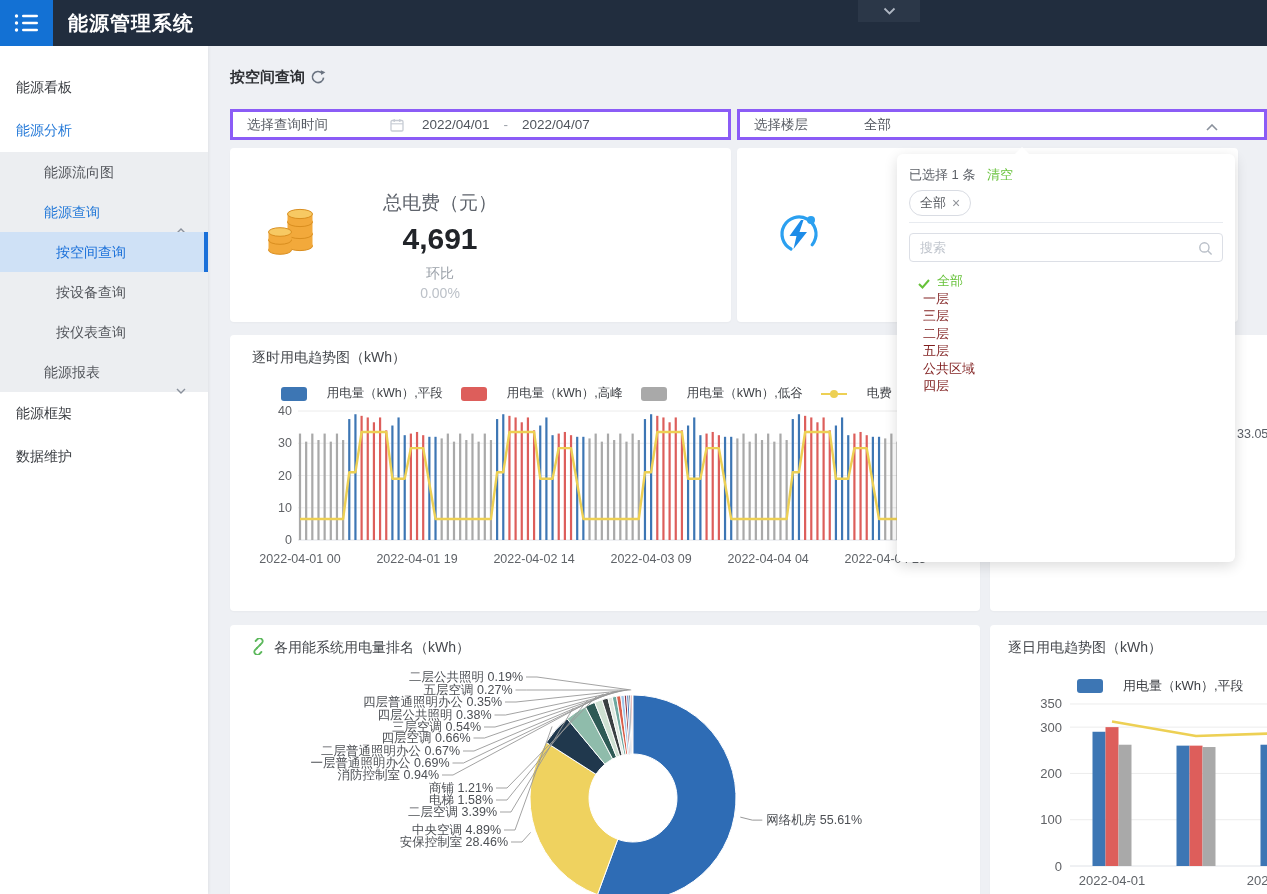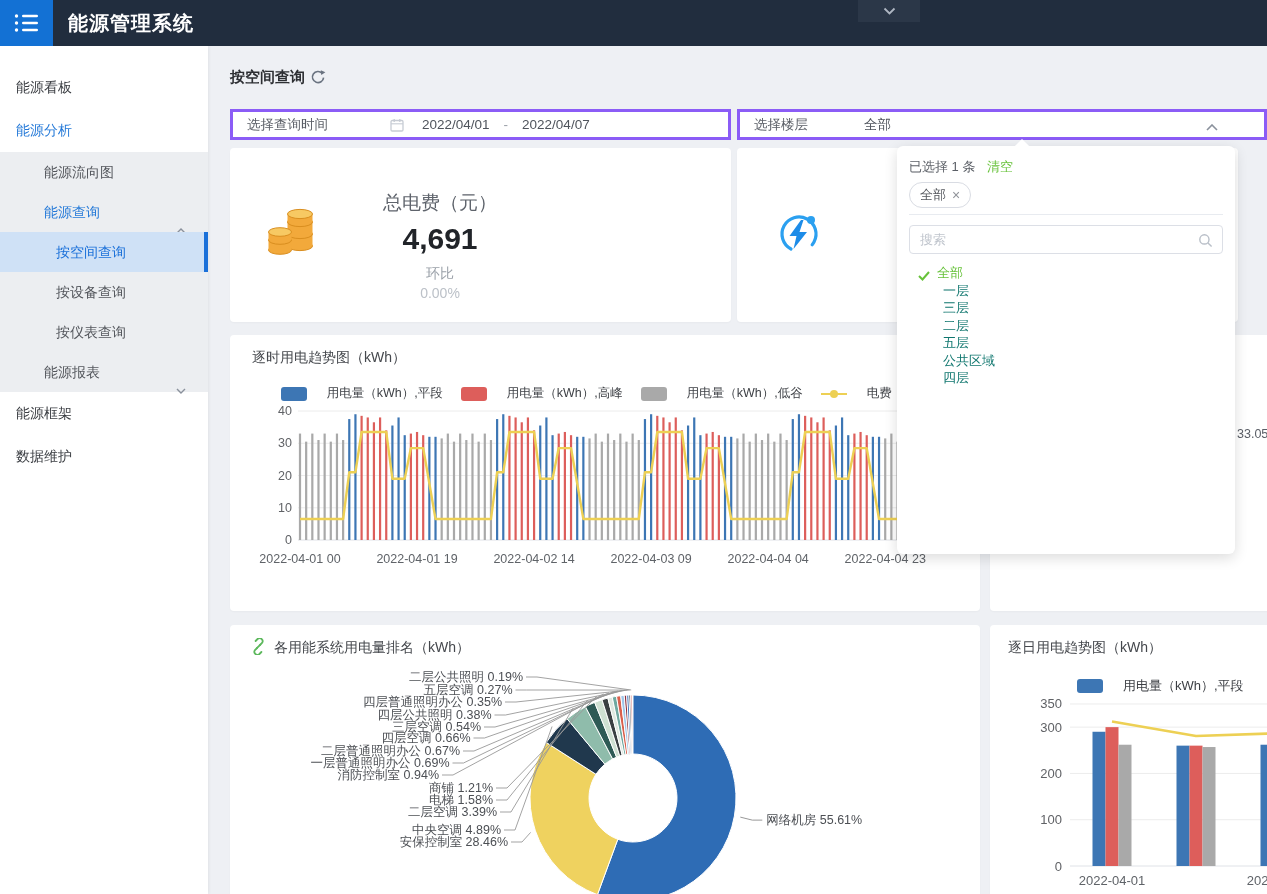--- a/index.html
+++ b/index.html
@@ -47,33 +47,33 @@
   .pie-title{left:44px;}
   .link-ic{position:absolute;left:20px;top:13px;}
   .legend{position:absolute;left:0;top:50px;width:750px;display:flex;justify-content:center;gap:18px;font-size:12.5px;color:#3c3f44;}
   .legend-daily{position:absolute;left:87px;top:52px;display:flex;gap:26px;font-size:13px;color:#3c3f44;}
   .lg-item{display:flex;align-items:center;gap:20px;cursor:pointer;white-space:nowrap;}
   .lg-sw{width:26px;height:14px;border-radius:3px;}
   .lg-line{position:relative;width:26px;height:14px;}
   .lg-line i{position:absolute;left:0;top:6px;width:26px;height:2.5px;display:block;}
   .lg-line b{position:absolute;left:9px;top:3px;width:8px;height:8px;border-radius:50%;display:block;}
   
-  .dd{position:absolute;left:897px;top:146px;width:338px;height:408px;background:#fff;border-radius:6px;box-shadow:0 4px 14px rgba(0,0,0,.14);z-index:20;}
+  .dd{position:absolute;left:897px;top:154px;width:338px;height:408px;background:#fff;border-radius:6px;box-shadow:0 4px 14px rgba(0,0,0,.14);z-index:20;}
   .dd-notch{position:absolute;top:-5px;left:120px;width:10px;height:10px;background:#fff;transform:rotate(45deg);}
   .dd-row1{position:absolute;left:12px;top:12px;font-size:13px;color:#5b5f66;}
   .dd-clear{color:#67c23a;margin-left:8px;cursor:pointer;}
   .dd-tag{position:absolute;left:12px;top:36px;height:24px;display:inline-flex;align-items:center;gap:6px;padding:0 10px;border:1px solid #d9dce3;border-radius:13px;font-size:13px;color:#55585e;background:#fff;}
   .dd-tag .x{color:#909399;cursor:pointer;font-size:14px;}
   .dd-div{position:absolute;left:12px;right:12px;top:68px;height:1px;background:#e8ebf0;}
   .dd-search{position:absolute;left:12px;top:79px;width:314px;height:29px;border:1px solid #dcdfe6;border-radius:4px;box-sizing:border-box;}
   .dd-search input{position:absolute;left:0;top:0;width:100%;height:100%;border:none;outline:none;background:transparent;padding:0 30px 0 10px;font-size:13px;color:#55585e;box-sizing:border-box;font-family:"Liberation Sans",sans-serif;}
   .dd-search input::placeholder{color:#bfc4cc;}
   .dd-mag{position:absolute;right:9px;top:7px;}
   .dd-list{position:absolute;left:0;top:118px;width:100%;}
-  .dd-opt{position:relative;height:17.5px;line-height:17.5px;font-size:13px;color:#0f766e;padding-left:46px;cursor:pointer;}
+  .dd-opt{position:relative;height:17.5px;line-height:17.5px;font-size:13px;color:#7f1d1d;padding-left:26px;cursor:pointer;}
   .dd-opt.checked{color:#67c23a;padding-left:40px;}
   .dd-check{position:absolute;left:21px;top:4px;}
 </style>
 </head>
 <body>
 
 <div class="stage">
 
   <div class="hdr">
     <div class="burger">

